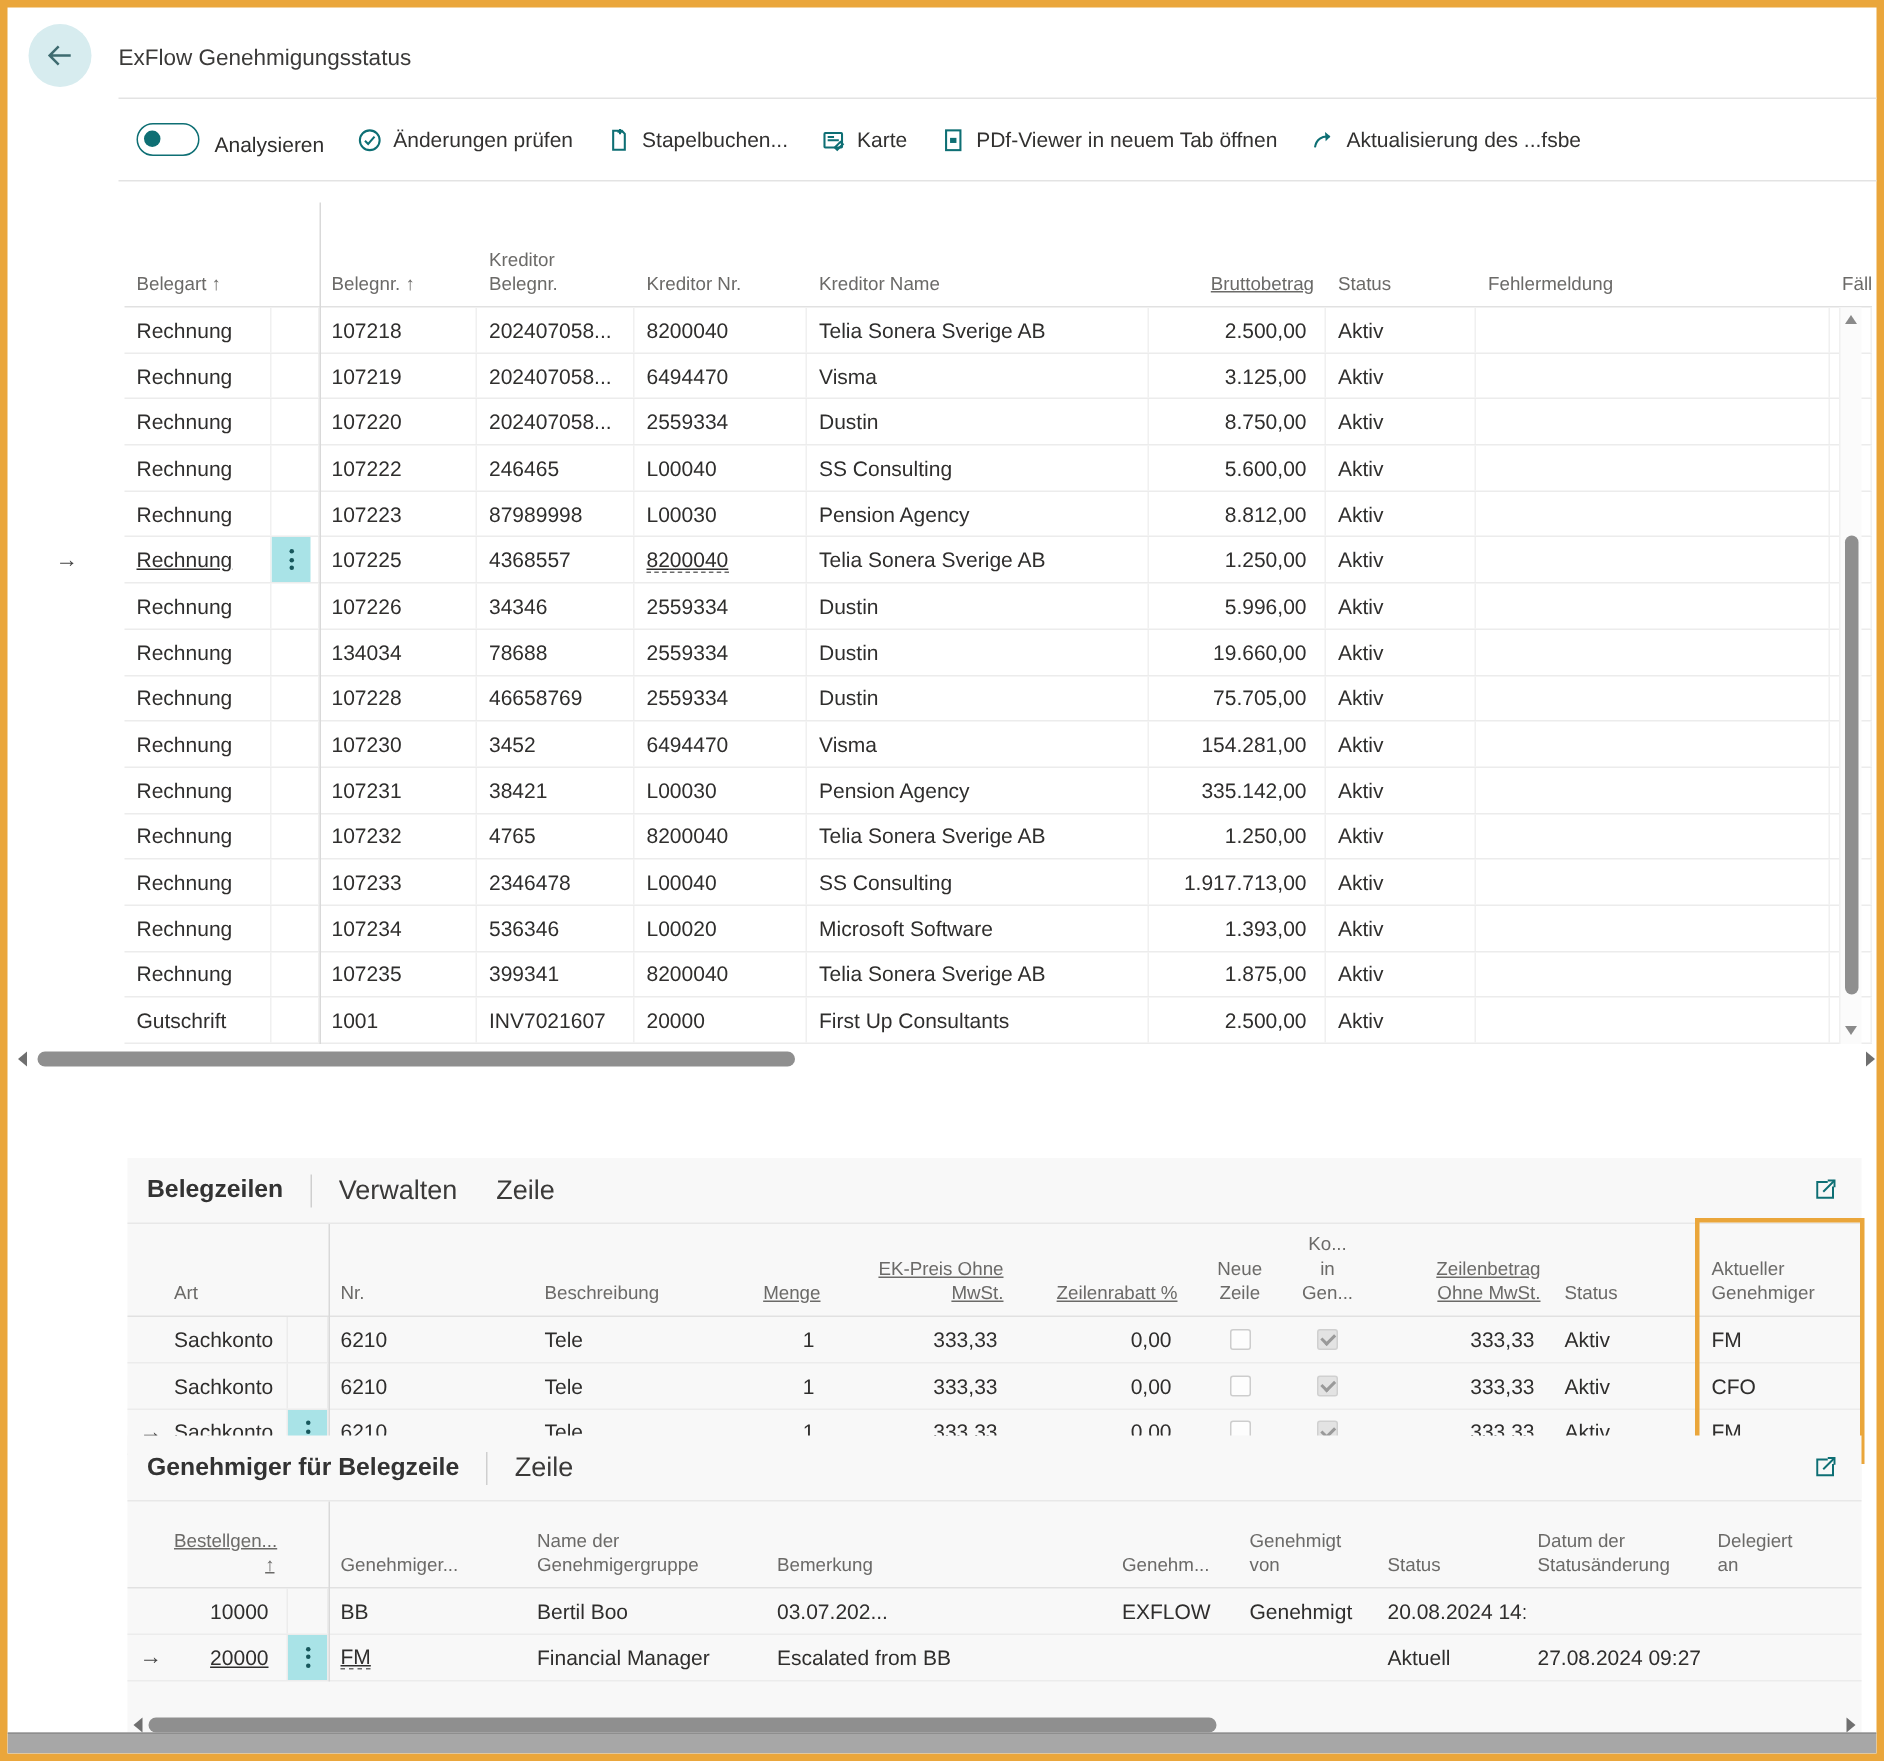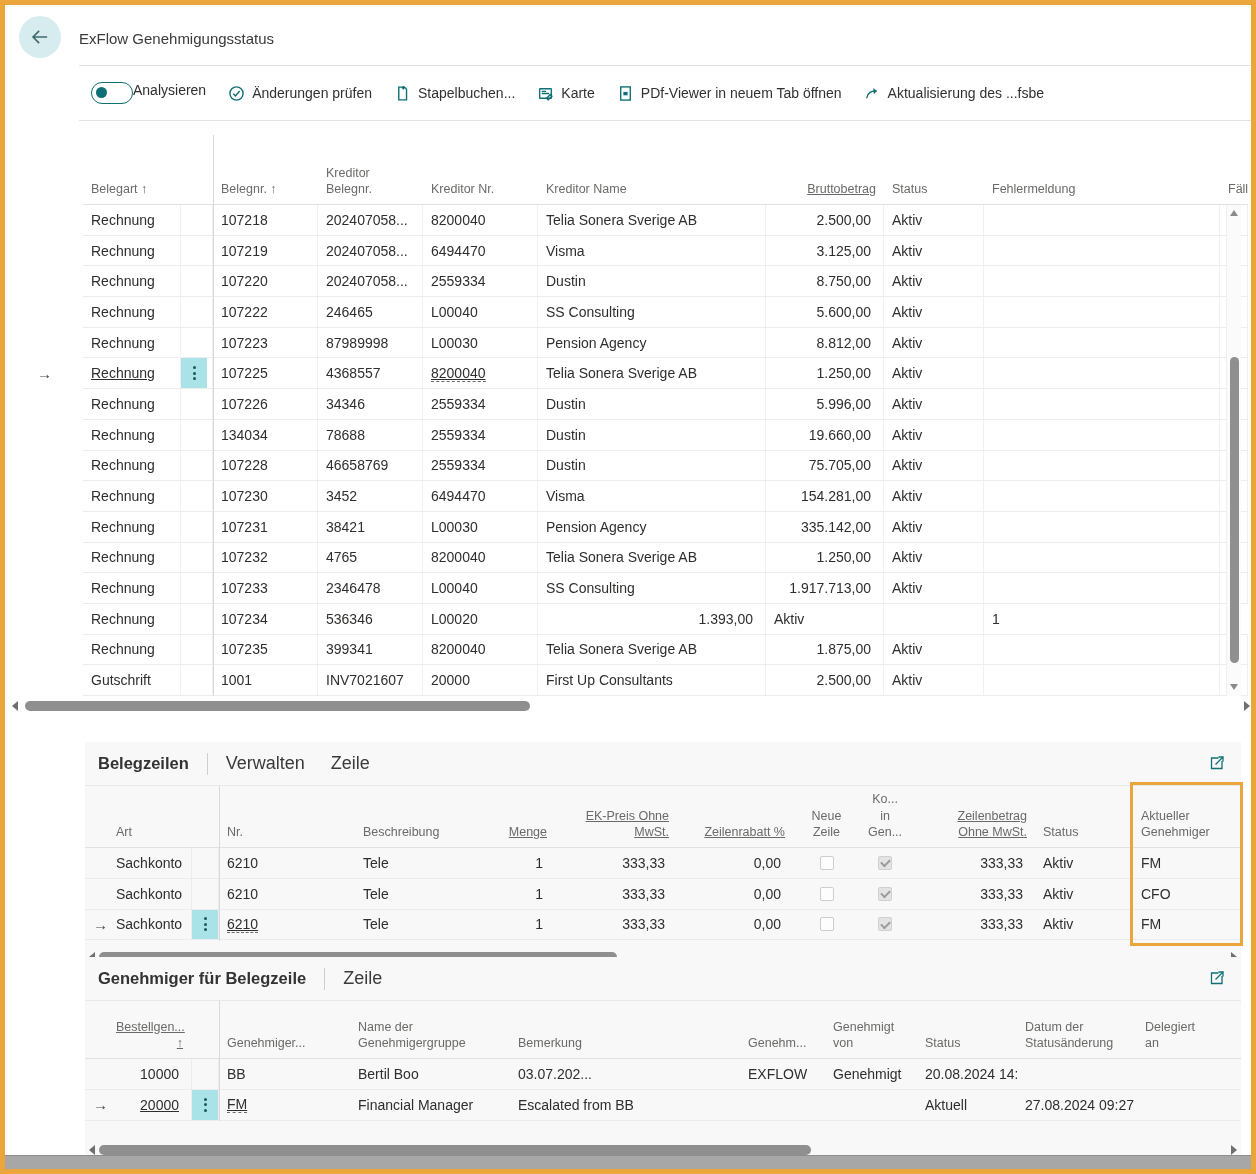--- a/index.html
+++ b/index.html
@@ -8,21 +8,21 @@
     border:5px solid #EAA63B;box-sizing:border-box;overflow:hidden;
     font-family:"Liberation Sans",sans-serif;color:#2f2e2d;
   }
   
   .back-btn{position:absolute;left:14px;top:11px;width:42px;height:42px;border-radius:50%;
     background:#d7ecef;display:flex;align-items:center;justify-content:center;cursor:pointer;}
   .page-title{position:absolute;left:74px;top:25px;font-size:15px;color:#3b3a39;}
   .toolbar{position:absolute;left:74px;top:60px;width:1177px;height:54px;
     border-top:1px solid #e3e3e3;border-bottom:1px solid #e3e3e3;
     display:flex;align-items:center;gap:22px;white-space:nowrap;}
-  .toggle-wrap{display:flex;align-items:flex-start;gap:0;margin-left:12px;cursor:pointer;}
+  .toggle-wrap{display:flex;align-items:flex-end;gap:10px;margin-left:12px;cursor:pointer;}
   .toggle{width:40px;height:20px;border:1px solid #0e6f74;border-radius:11px;position:relative;background:#fff;}
   .knob{position:absolute;left:4px;top:4px;width:11px;height:11px;border-radius:50%;background:#0e6f74;}
   .tb-action{display:flex;align-items:center;gap:7px;background:none;border:none;
     font-family:inherit;font-size:14px;color:#323130;cursor:pointer;padding:0;}
   .tb-action.hl{border:3px solid #EAA63B;padding:11px 12px;}
   .tb-icon{display:flex;align-items:center;}
   .tb-label{font-size:14px;}
   
   .t-head{display:grid;align-items:end;font-size:12.5px;color:#6b6a68;
     border-bottom:1px solid #e1e1e1;box-sizing:border-box;padding-bottom:7px;}
@@ -56,21 +56,21 @@
   .hthumb{position:absolute;top:2px;height:10px;border-radius:5px;background:#8f8f8f;cursor:pointer;}
   .sb-arrow{position:absolute;width:0;height:0;cursor:pointer;}
   .sb-left{top:2px;border-top:5px solid transparent;border-bottom:5px solid transparent;border-right:6px solid #6f6f6f;}
   .sb-right{top:2px;border-top:5px solid transparent;border-bottom:5px solid transparent;border-left:6px solid #6f6f6f;}
   .vscroll{position:absolute;left:1221px;top:200px;width:15px;height:491px;background:#fbfbfb;border-left:1px solid #f0f0f0;box-sizing:border-box;}
   .vthumb{position:absolute;left:3px;width:9px;border-radius:5px;background:#8f8f8f;top:152px;height:306px;cursor:pointer;}
   .sb-up{position:absolute;left:3px;top:5px;width:0;height:0;border-left:4.5px solid transparent;border-right:4.5px solid transparent;border-bottom:6px solid #8a8a8a;cursor:pointer;}
   .sb-down{position:absolute;left:3px;bottom:6px;width:0;height:0;border-left:4.5px solid transparent;border-right:4.5px solid transparent;border-top:6px solid #8a8a8a;cursor:pointer;}
   
   .pane{position:absolute;left:80px;width:1156px;background:#f8f8f8;}
-  .pane-beleg{top:737px;height:227px;}
+  .pane-beleg{top:767px;height:227px;}
   .pane-gen{top:952px;height:204px;}
   .pane-titlebar{height:44px;display:flex;align-items:center;padding-left:13px;box-sizing:border-box;border-bottom:1px solid #e8e8e8;position:relative;}
   .pane-title{font-size:16.5px;font-weight:700;color:#333;}
   .pane-sep{width:1px;height:22px;background:#cfcfcf;margin:0 18px;}
   .pane-menu{font-size:18px;color:#3b3a39;margin-right:26px;cursor:pointer;}
   .share-btn{position:absolute;right:14px;top:11px;cursor:pointer;}
   .p-head{height:62px;}
   .p-rows .t-row{height:30.8px;}
   .pane .t-row .cell.b-l{border-left:1px solid #ececec;}
   .pane .t-row .cell.b-r{border-right:1px solid #ececec;}
@@ -326,20 +326,21 @@
         <div class="cell">Aktiv</div>
         <div class="cell"></div>
         <div class="cell">2</div>
       </div>
       <div class="t-row" style="grid-template-columns: 98px 32px 105px 105px 115px 228px 118px 100px 236px 28px;">
         <div class="cell">Rechnung</div>
         <div class="cell" style="padding: 0px;"></div>
         <div class="cell">107234</div>
         <div class="cell">536346</div>
         <div class="cell">L00020</div>
+        <div class="cell">Microsoft Software</div>
         <div class="cell a-r">1.393,00</div>
         <div class="cell">Aktiv</div>
         <div class="cell"></div>
         <div class="cell">1</div>
       </div>
       <div class="t-row" style="grid-template-columns: 98px 32px 105px 105px 115px 228px 118px 100px 236px 28px;">
         <div class="cell">Rechnung</div>
         <div class="cell" style="padding: 0px;"></div>
         <div class="cell">107235</div>
         <div class="cell">399341</div>

